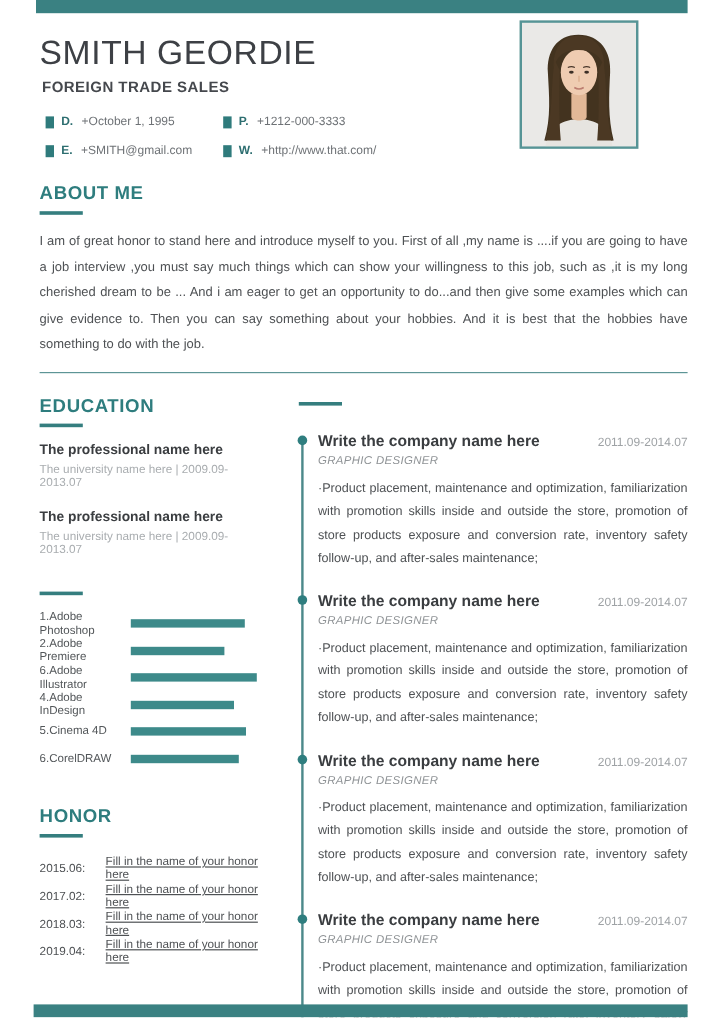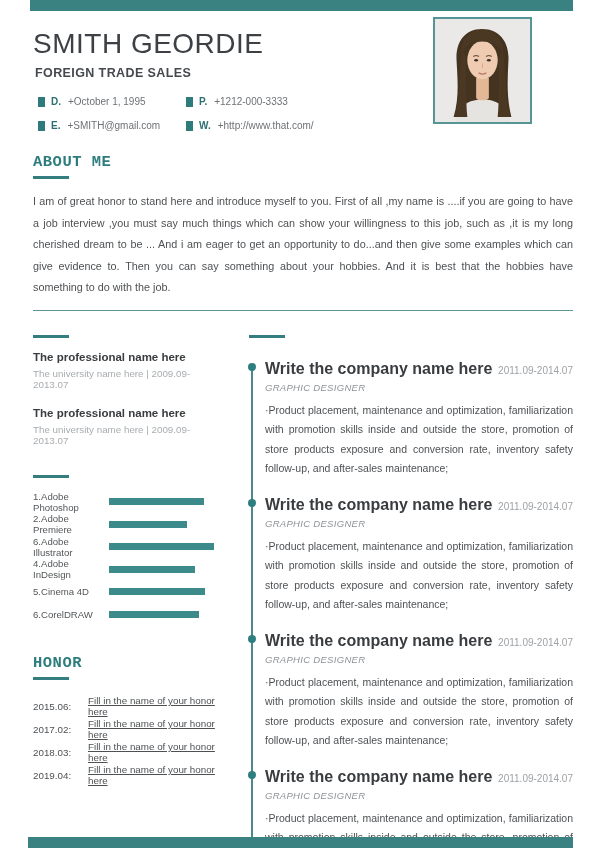--- a/index.html
+++ b/index.html
@@ -17,21 +17,21 @@
   .job-title { margin-top:6px; margin-left:2px; font-size:12.5px; font-weight:bold; color:#45484d; letter-spacing:0.4px; }
   .contacts { margin-top:16px; margin-left:5px; display:grid; grid-template-columns:148px 230px; row-gap:13px; }
   .contact { display:flex; align-items:center; font-size:10px; }
   .csq { width:7px; height:10px; background:#2f7b7c; margin-right:6px; flex:none; }
   .ckey { font-weight:bold; color:#2d6e70; margin-right:7px; }
   .cval { color:#6e7276; }
   .photo-frame { position:absolute; left:433px; top:17px; width:99px; height:107px; border:2px solid #569496; background:#eae9e7; overflow:hidden; }
   .photo-frame svg { display:block; width:100%; height:100%; }
 
   
-  .sec-head { font-size:15.5px; font-weight:bold; color:#2e7d7e; letter-spacing:0.5px;font-family:Liberation Mono, monospace; }
+  .sec-head { font-size:15.5px; font-weight:bold; color:#2e7d7e; letter-spacing:0.5px; }
   .sec-underline { width:36px; height:3px; background:#357e7f; margin-top:5px; }
 
   
   .about { margin-top:22px; }
   .about p { margin-top:12px; font-size:10.8px; color:#4e5154; line-height:21.5px; text-align:justify; }
 
   .divider { border:none; border-top:1px solid #5d9596; margin-top:11px; }
 
   
   .columns { display:flex; margin-top:19px; }
@@ -58,21 +58,21 @@
   .honor-row { display:flex; height:23px; align-items:center; font-size:9.8px; color:#4e5154; }
   .honor-date { width:44px; flex:none; }
   .honor-text { margin-left:11px;text-decoration:underline; }
 
   
   .timeline { position:relative; margin-top:22px; padding-left:16px; }
   .timeline::before { content:""; position:absolute; left:2px; top:7px; bottom:16px; width:2px; background:#4b898a; }
   .work-item { position:relative; margin-bottom:17px; }
   .timeline-dot { position:absolute; left:-17px; top:3px; width:8px; height:8px; border-radius:50%; background:#2f7e7f; }
   .work-header { display:flex; justify-content:space-between; align-items:baseline; }
-  .work-company { font-size:16px; font-weight:bold; color:#3a3d40; }
+  .work-company { font-size:13px; font-weight:bold; color:#3a3d40; }
   .work-period { font-size:10px; color:#9ea2a5; }
   .work-role { margin-top:4px; font-size:9.5px; font-style:italic; color:#8f9396; letter-spacing:0.3px; }
   .work-desc { margin-top:8px; font-size:10.5px; color:#4e5154; line-height:19.5px; text-align:justify; }
 </style>
 </head>
 <body>
 
 <div class="page">
   <div class="top-bar"></div>
 
@@ -112,20 +112,21 @@
       <p>I am of great honor to stand here and introduce myself to you. First of all ,my name is ....if you are going to have a job interview ,you must say much things which can show your willingness to this job, such as ,it is my long cherished dream to be ... And i am eager to get an opportunity to do...and then give some examples which can give evidence to. Then you can say something about your hobbies. And it is best that the hobbies have something to do with the job.</p>
     </div>
 
     <hr class="divider">
 
     <div class="columns">
 
       <div class="left-col">
 
         <div>
+          <h2 class="sec-head">EDUCATION</h2>
           <div class="sec-underline"></div>
           <div class="edu-item">
             <div class="edu-title">The professional name here</div>
             <div class="edu-detail">The university name here | 2009.09-2013.07</div>
           </div>
           <div class="edu-item">
             <div class="edu-title">The professional name here</div>
             <div class="edu-detail">The university name here | 2009.09-2013.07</div>
           </div>
         </div>

